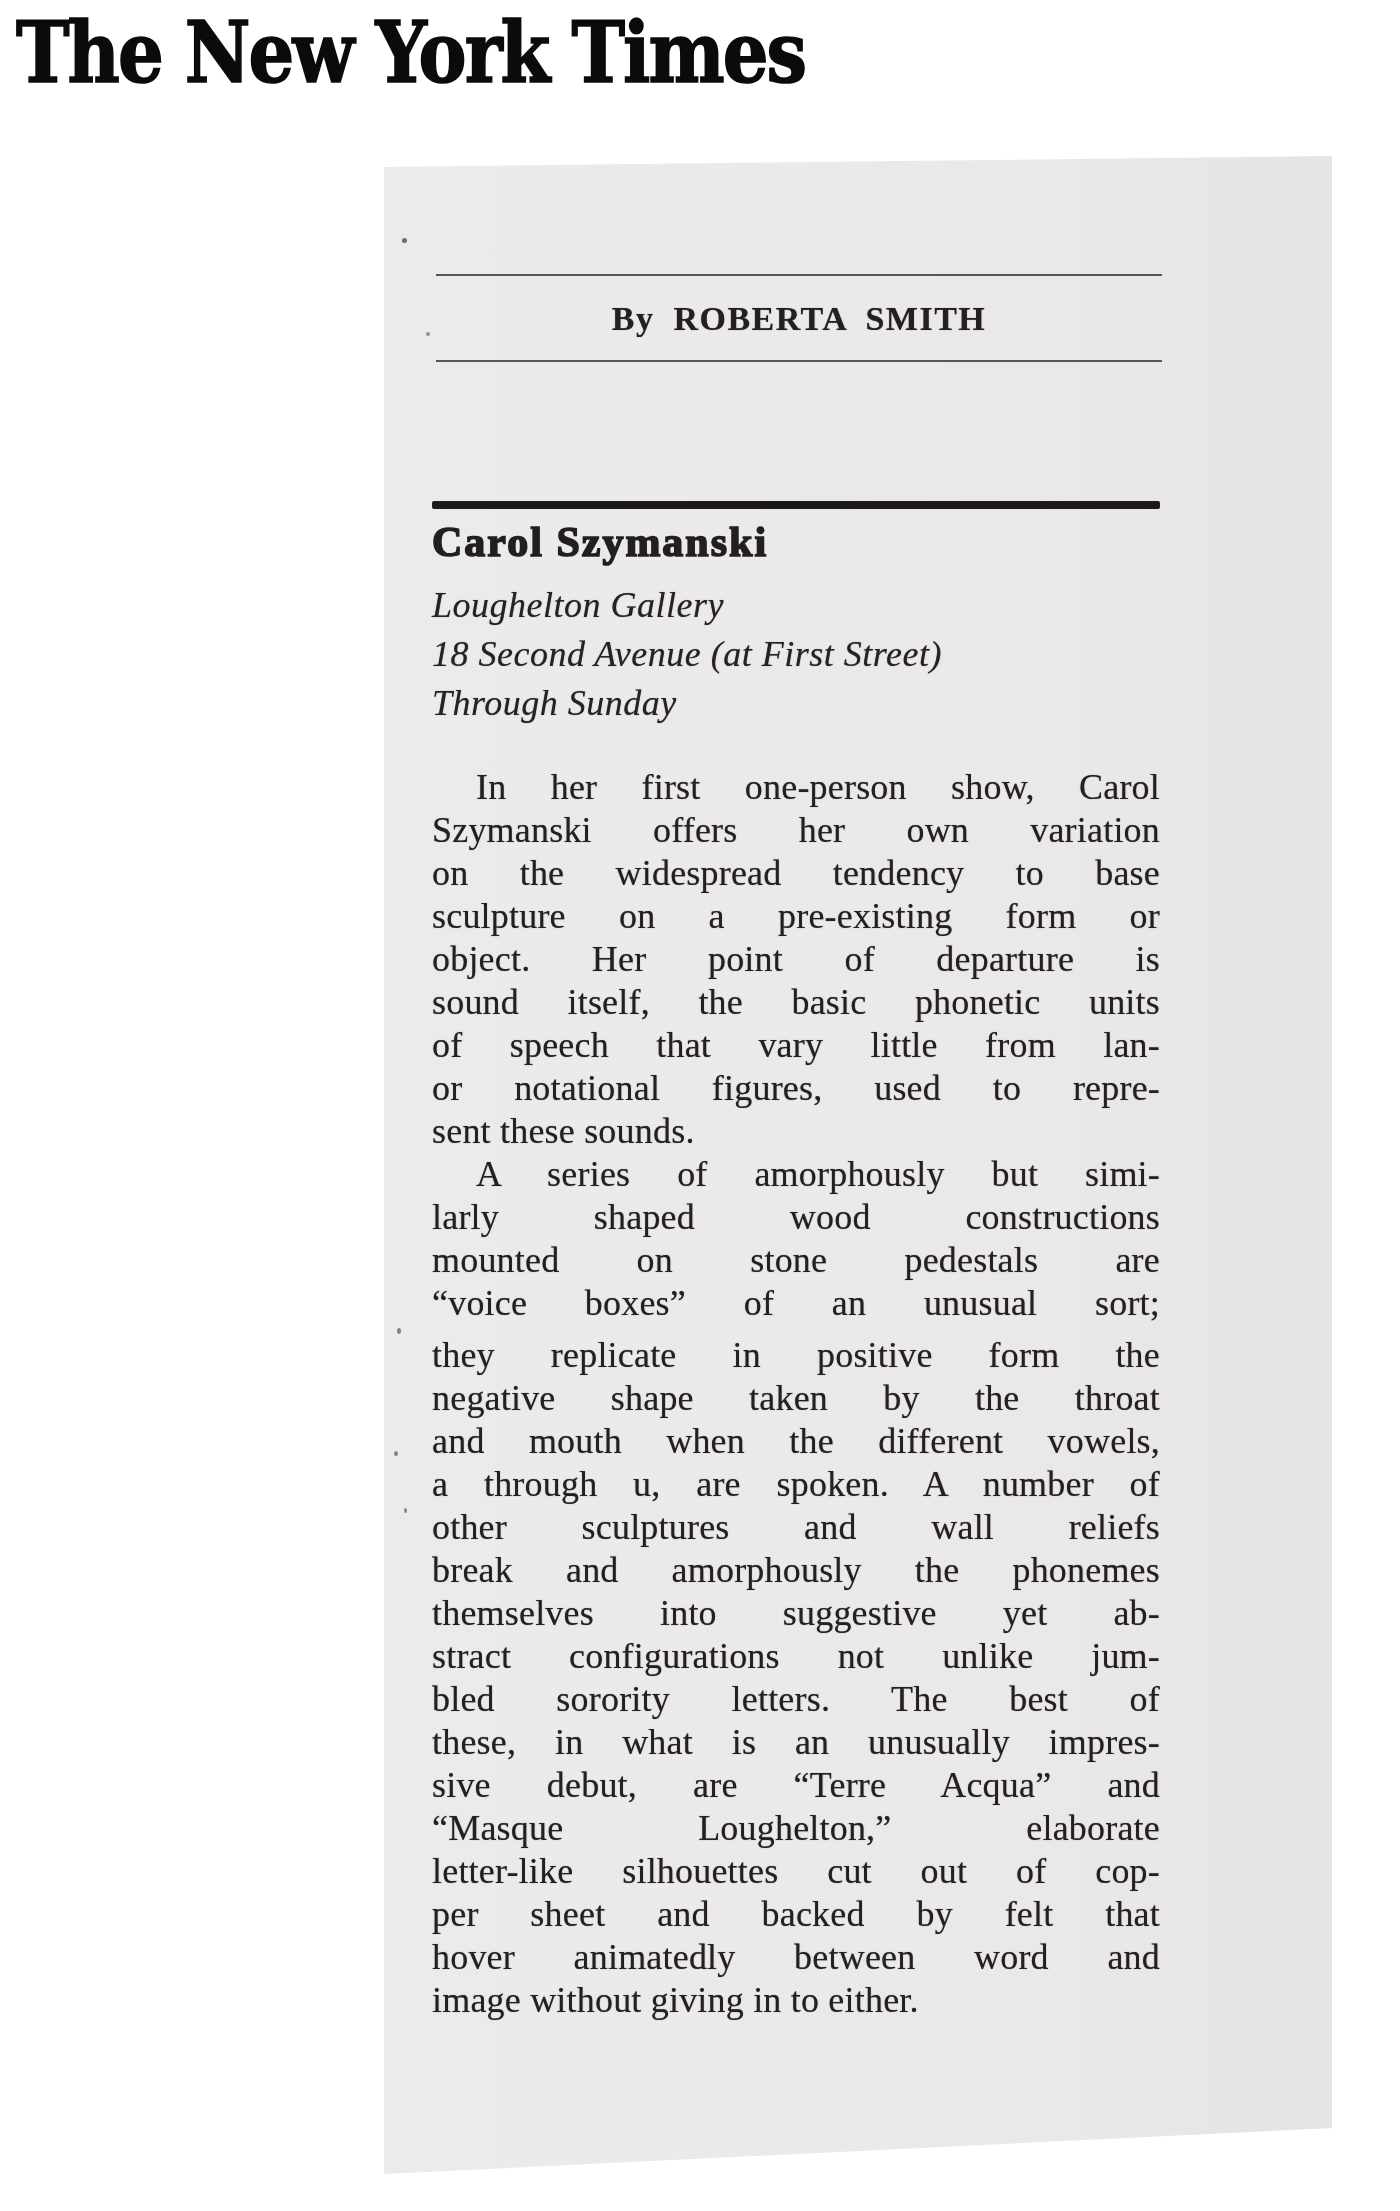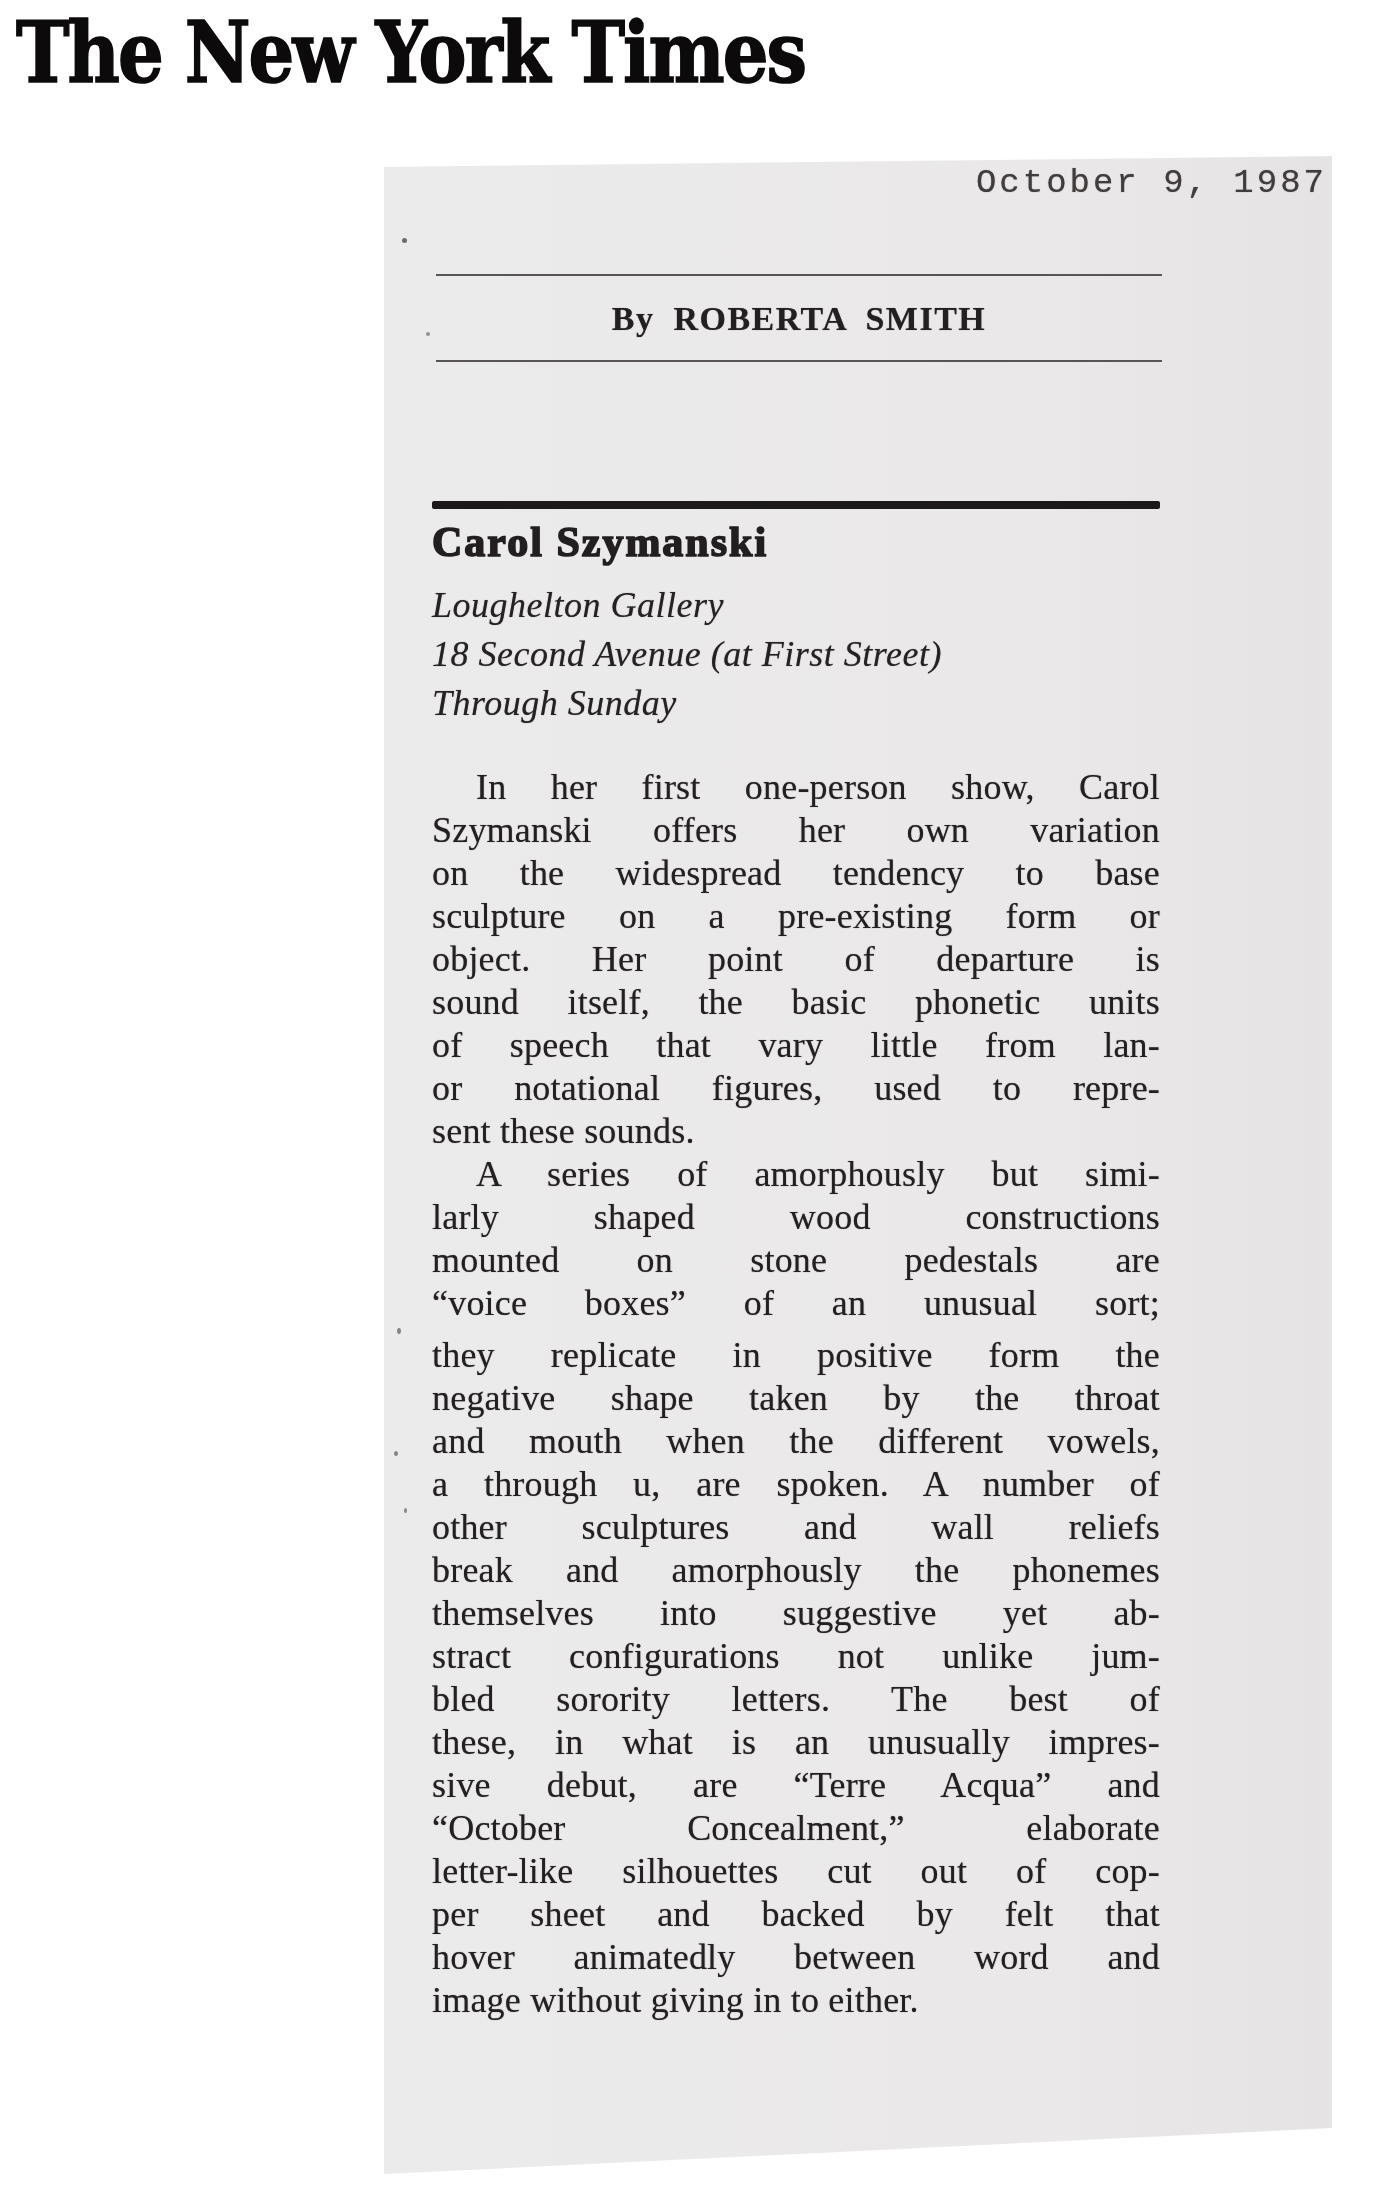--- a/index.html
+++ b/index.html
@@ -110,21 +110,20 @@
 </style>
 </head>
 <body>
 
 <div class="page">
 
   <div class="masthead">The New York Times</div>
 
   <div class="clipping">
 
-    <div class="date softink">October 9, 1987</div>
 
     <div class="byline-block">
       <div class="rule-thin"></div>
       <div class="byline softink">By ROBERTA SMITH</div>
       <div class="rule-thin"></div>
     </div>
 
     <div class="article">
       <div class="rule-thick"></div>
 
@@ -161,21 +160,21 @@
             <div class="line">negative shape taken by the throat</div>
             <div class="line">and mouth when the different vowels,</div>
             <div class="line">a through u, are spoken. A number of</div>
             <div class="line">other sculptures and wall reliefs</div>
             <div class="line">break and amorphously the phonemes</div>
             <div class="line">themselves into suggestive yet ab-</div>
             <div class="line">stract configurations not unlike jum-</div>
             <div class="line">bled sorority letters. The best of</div>
             <div class="line">these, in what is an unusually impres-</div>
             <div class="line">sive debut, are “Terre Acqua” and</div>
-            <div class="line">“October Concealment,” elaborate</div>
+            <div class="line">“Masque Loughelton,” elaborate</div>
             <div class="line">letter-like silhouettes cut out of cop-</div>
             <div class="line">per sheet and backed by felt that</div>
             <div class="line">hover animatedly between word and</div>
             <div class="line">image without giving in to either.</div>
           </div>
       </div>
     </div>
 
     <div class="speck s1"></div>
     <div class="speck s2"></div>

